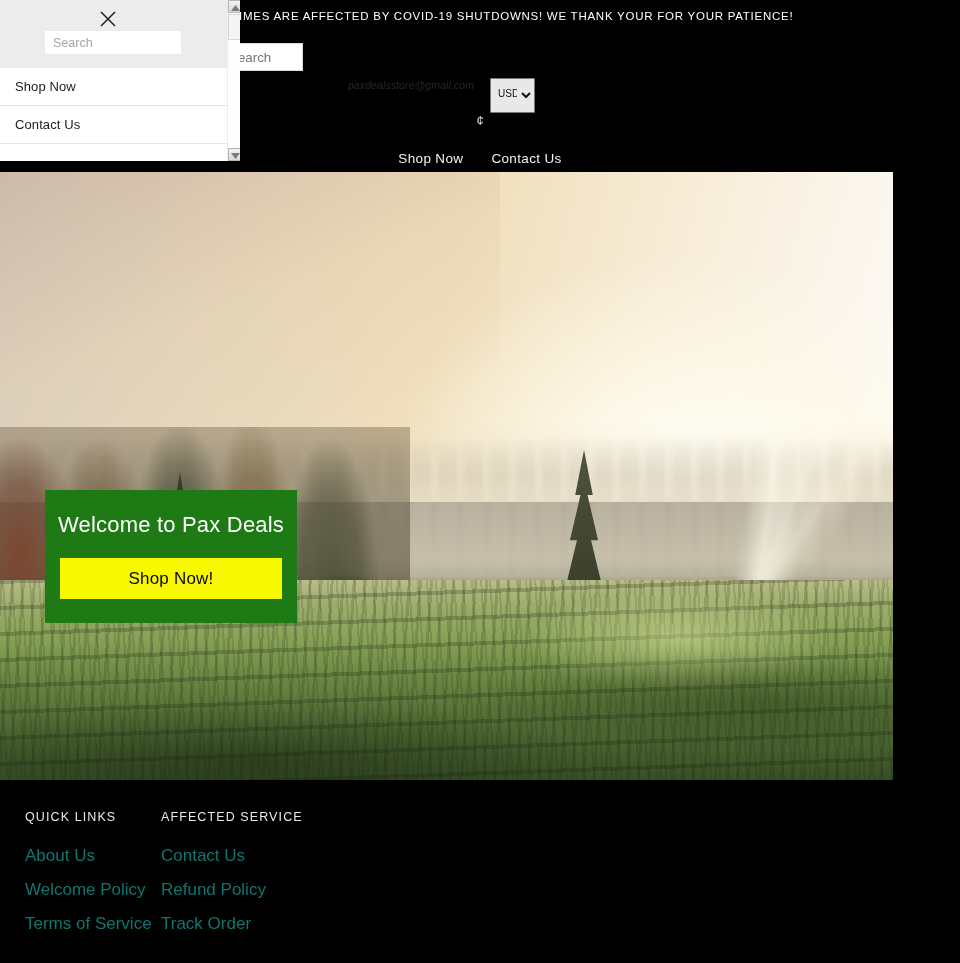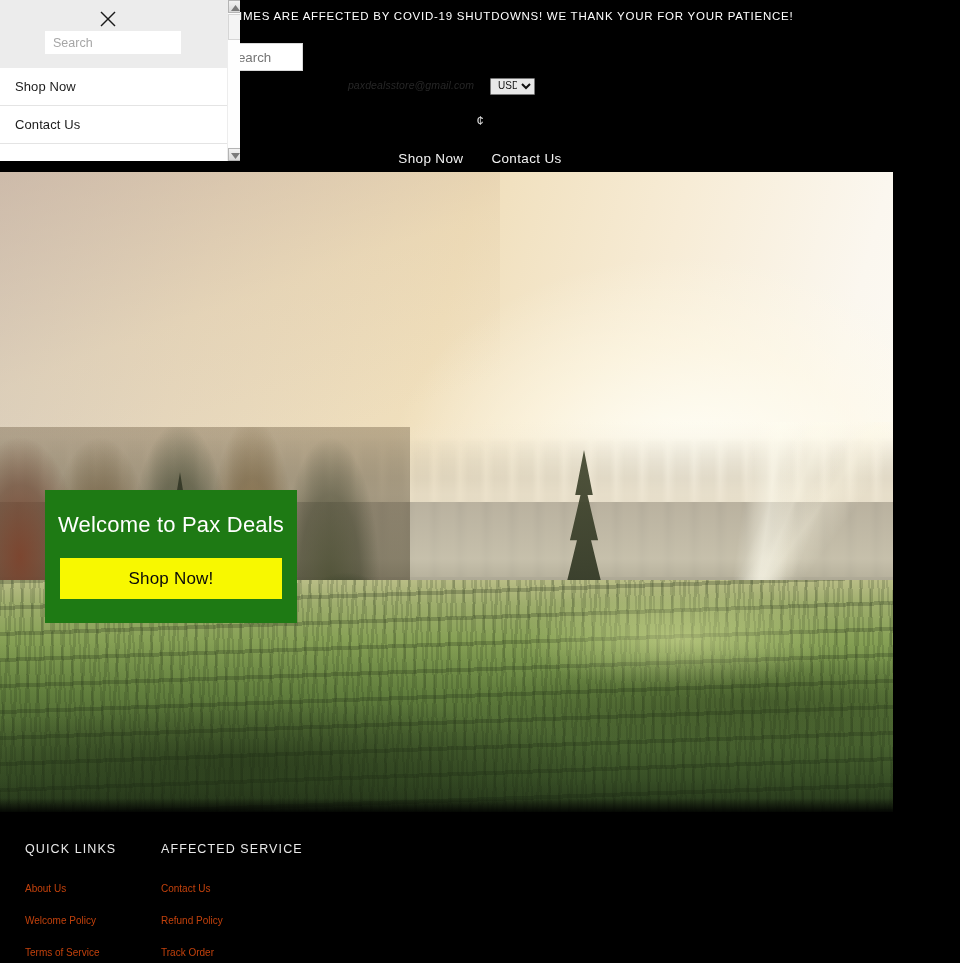--- a/index.html
+++ b/index.html
@@ -36,21 +36,21 @@
   }
   .header-email {
     position:absolute; left:345px; top:47px; width:132px;
     color:#2b2b2b; font-size:10.5px; letter-spacing:.1px;
     text-align:center; white-space:nowrap; text-decoration:none;
     opacity:.92;
     font-style:italic;
   }
   .currency-select {
     position:absolute; left:490px; top:46px;
-    width:45px; height:17px;
+    width:45px; height:35px;
     font-family:"Liberation Sans", sans-serif;
     font-size:10px; color:#111;
     background:#e8e8e8;
     border:1px solid #777;
     border-radius:1px;
     padding:0 1px 4px 3px;
   }
 
   .brand-wrap {
     position:absolute; left:0; top:100px; width:960px; height:40px;
@@ -197,34 +197,34 @@
     display:block; width:222px; margin:0 auto; height:41px;
     background:#f8f800; color:#0a0a0a;
     border:none; cursor:pointer;
     font-family:"Liberation Sans", sans-serif;
     font-size:17px; letter-spacing:.2px;
     line-height:41px; text-align:center; text-decoration:none;
   }
 
   
   .site-footer {
-    position:absolute; left:0; top:812px; width:960px; height:151px;
+    position:absolute; left:0; top:780px; width:960px; height:151px;
     background:#000;
   }
   .footer-cols { position:absolute; left:25px; top:30px; display:flex; gap:36px; }
   .footer-col { width:100px; }
   .footer-col.wide { width:120px; }
   .footer-title {
     color:#e9e9e9; font-size:12.5px; letter-spacing:1.1px;
     margin-bottom:22px; white-space:nowrap;
   }
   .footer-col ul { list-style:none; }
   .footer-col li { margin-bottom:14px; }
   .footer-col a {
-    color:#c2410c; font-size:10px; text-decoration:none; white-space:nowrap;
+    color:#0f766e; font-size:17px; text-decoration:none; white-space:nowrap;
   }
 
   
   .drawer {
     position:absolute; left:0; top:0; width:240px; height:161px;
     background:#fff; z-index:40; overflow:hidden;
   }
   .drawer-top {
     position:relative; width:228px; height:68px; background:#ececec;
   }

